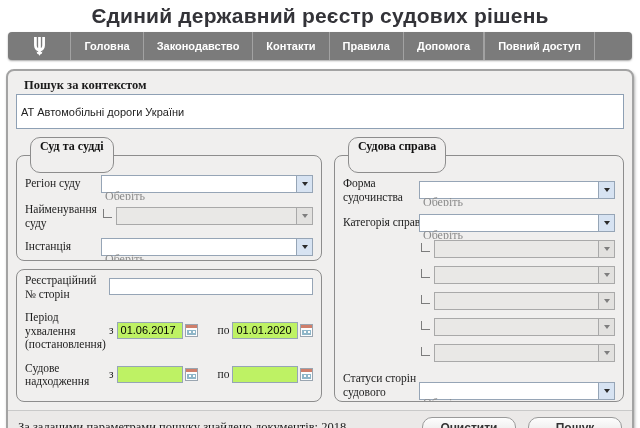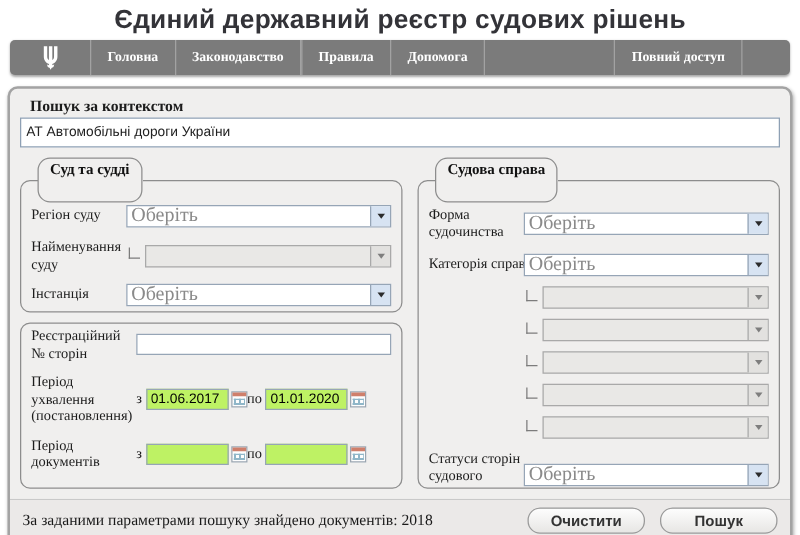--- a/index.html
+++ b/index.html
@@ -5,34 +5,34 @@
   * { box-sizing: border-box; margin: 0; padding: 0; }
   html,body { width:640px; height:428px; background:#fff; overflow:hidden;
     font-family:"Liberation Serif", serif; }
 
   .page-title { text-align:center; font-family:"Liberation Sans", sans-serif;
     font-weight:bold; font-size:21px; color:#333338; padding-top:4px; letter-spacing:.2px; }
 
   
   .nav { margin:4px 8px 9px; height:28px; background:#7b7b7b; border-radius:4px;
     display:flex; align-items:stretch; box-shadow:0 1px 2px rgba(0,0,0,.35);
-    font-family:Liberation Serif, serif; }
+    font-family:Liberation Sans, sans-serif; }
   .nav-logo { width:64px; display:flex; align-items:center; justify-content:center; }
   .nav-sep { width:1px; background:#a2a2a2; }
   .nav-item { display:flex; align-items:center; padding:0 13px; color:#fff;
     font-size:11px; font-weight:bold; cursor:pointer; white-space:nowrap; }
   .nav-spacer { flex:1; }
   .nav-tail { width:38px; }
 
   
   .panel { margin:0 6px; background:#f0efee; border:2px solid #a3a3a3; border-radius:8px;
     padding:6px 8px 6px; box-shadow:1px 2px 3px rgba(0,0,0,.3); }
 
   .ctx-label { font-weight:bold; font-size:12.5px; color:#1c1c1c; margin:1px 0 1px 8px; }
-  .ctx-input { width:100%; height:24px; border:1px solid #8ea0b4; background:#fff;
+  .ctx-input { width:100%; height:35px; border:1px solid #8ea0b4; background:#fff;
     font-family:"Liberation Sans", sans-serif; font-size:11px; color:#222; padding:1px 4px; }
 
   .cols { display:flex; gap:12px; margin-top:8px; }
   .col-left { width:306px; }
   .col-right { flex:1; }
 
   fieldset { border:1px solid #8d8d8d; border-radius:8px; padding:2px 8px 4px;
     overflow:hidden; }
   legend { font-weight:bold; font-size:12px; color:#111; border:1px solid #8d8d8d;
     border-radius:10px; padding:1px 9px 18px; margin-left:5px; background:#f0efee; }
@@ -44,35 +44,35 @@
   .row:last-child { margin-bottom:0; }
   .row > label { width:76px; min-width:76px; font-size:11.5px; color:#1c1c1c;
     line-height:1.18; padding-top:2px; }
   .fs-decision .row > label { width:84px; min-width:84px; }
   .nowrap { white-space:nowrap; }
   .ctrl { flex:1; display:flex; align-items:center; min-width:0; }
 
   
   .sel { flex:1; display:flex; align-items:stretch; height:18px; background:#fff;
     border:1px solid #96a5b6; min-width:0; cursor:pointer; }
-  .sel .txt { flex:1; font-size:16px; color:#8a8a8a; padding:0 3px; overflow:hidden;
+  .sel .txt { flex:1; font-size:12px; color:#8a8a8a; padding:12px 3px; overflow:hidden;
     white-space:nowrap; line-height:16px; }
   .sel .btn { width:16px; background:#d7e3f2; border-left:1px solid #96a5b6;
     display:flex; align-items:center; justify-content:center; }
   .sel .btn::after { content:''; border-top:4px solid #2b2b2b;
     border-left:3px solid transparent; border-right:3px solid transparent; }
   .sel.disabled { background:#e9e8e6; border-color:#a9a9a9; cursor:default; }
   .sel.disabled .btn { background:#e2e1df; border-left-color:#a9a9a9; }
   .sel.disabled .btn::after { border-top-color:#7e7e7e; }
 
   .tinput { flex:1; height:17px; border:1px solid #96a5b6; background:#fff;
     font-family:"Liberation Sans", sans-serif; font-size:11px; padding:1px 3px; min-width:0; }
 
   .date-lbl { font-size:11.5px; color:#1c1c1c; margin-right:3px; }
-  .date-lbl.to { margin-left:0; }
+  .date-lbl.to { margin-left:20px; }
   .dinput { width:66px; height:17px; border:1px solid #96a5b6; background:#bef264;
     font-family:"Liberation Sans", sans-serif; font-size:11px; padding:1px 3px; }
   .cal { width:13px; height:13px; margin-left:2px; position:relative; background:#fdfdfd;
     border:1px solid #9aa5b0; cursor:pointer; flex:none; }
   .cal::before { content:''; position:absolute; top:0; left:0; right:0; height:3px;
     background:#cf7f6b; }
   .cal::after { content:''; position:absolute; left:1px; right:1px; top:5px; bottom:1px;
     background:
       repeating-linear-gradient(90deg,#8fb6c8 0 2px,transparent 2px 4px),
       repeating-linear-gradient(0deg,#8fb6c8 0 2px,transparent 2px 4px); }
@@ -100,20 +100,21 @@
   <div class="nav-logo">
     <svg viewBox="0 0 22 30" width="15" height="21" aria-hidden="true">
       <path fill="#ffffff" d="M3 1 h4 v12 c0 2 .8 3.5 2 4.3 V1 h4 v16.3 c1.2-.8 2-2.3 2-4.3 V1 h4 v12 c0 4.6-2.6 7.7-6 8.8 v1.7 l2.3-1.1 -1 3.1 -2.3 1.2 c-.4 1.1-1 2-1 2 s-.6-.9-1-2 l-2.3-1.2 -1-3.1 2.3 1.1 v-1.7 C5.6 20.7 3 17.6 3 13 z"></path>
     </svg>
   </div>
   <div class="nav-sep"></div>
   <div class="nav-item">Головна</div>
   <div class="nav-sep"></div>
   <div class="nav-item">Законодавство</div>
   <div class="nav-sep"></div>
+  <div class="nav-item">Контакти</div>
   <div class="nav-sep"></div>
   <div class="nav-item">Правила</div>
   <div class="nav-sep"></div>
   <div class="nav-item">Допомога</div>
   <div class="nav-sep"></div>
   <div class="nav-spacer"></div>
   <div class="nav-sep"></div>
   <div class="nav-item">Повний доступ</div>
   <div class="nav-sep"></div>
   <div class="nav-tail"></div>
@@ -183,21 +184,21 @@
             <span class="date-lbl">з</span>
             <input class="dinput" value="01.06.2017" style="">
             <span class="cal"></span>
             <span class="date-lbl to">по</span>
             <input class="dinput" value="01.01.2020" style="">
             <span class="cal"></span>
           </div>
         </div>
 
         <div class="row">
-          <label>Період документів</label>
+          <label>Судове надходження</label>
           <div class="ctrl">
             <span class="date-lbl">з</span>
             <input class="dinput" value="" style="">
             <span class="cal"></span>
             <span class="date-lbl to">по</span>
             <input class="dinput" value="" style="">
             <span class="cal"></span>
           </div>
         </div>
 

